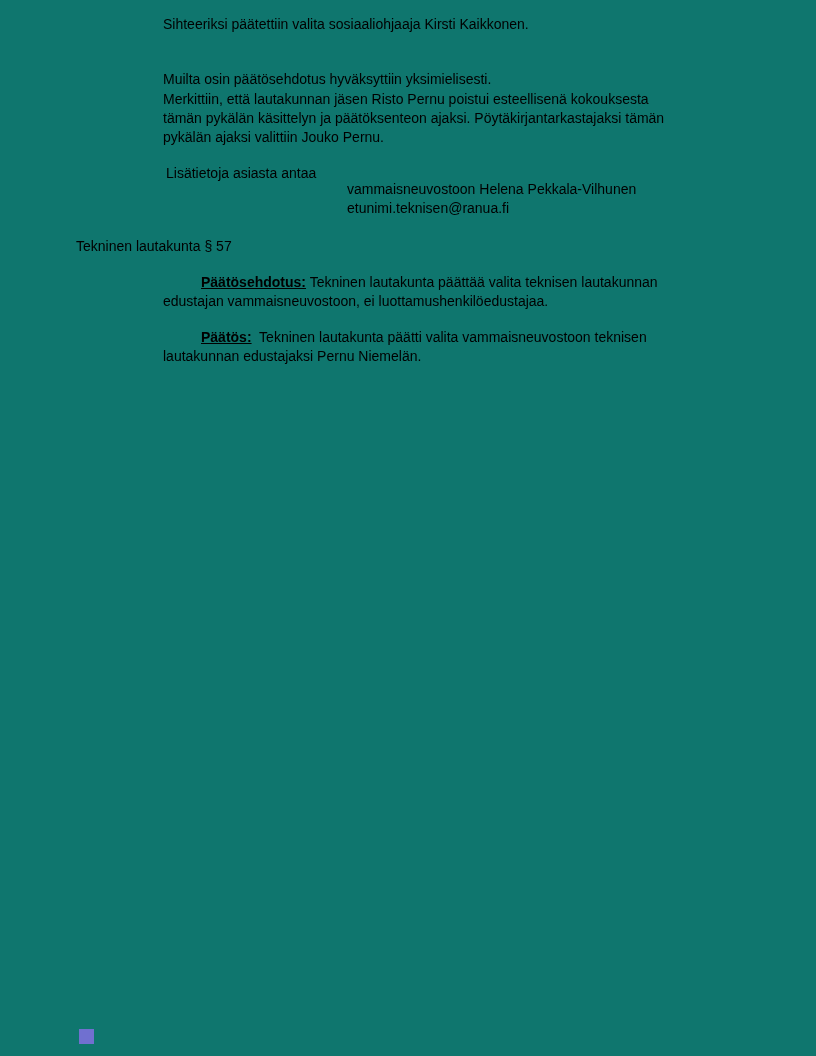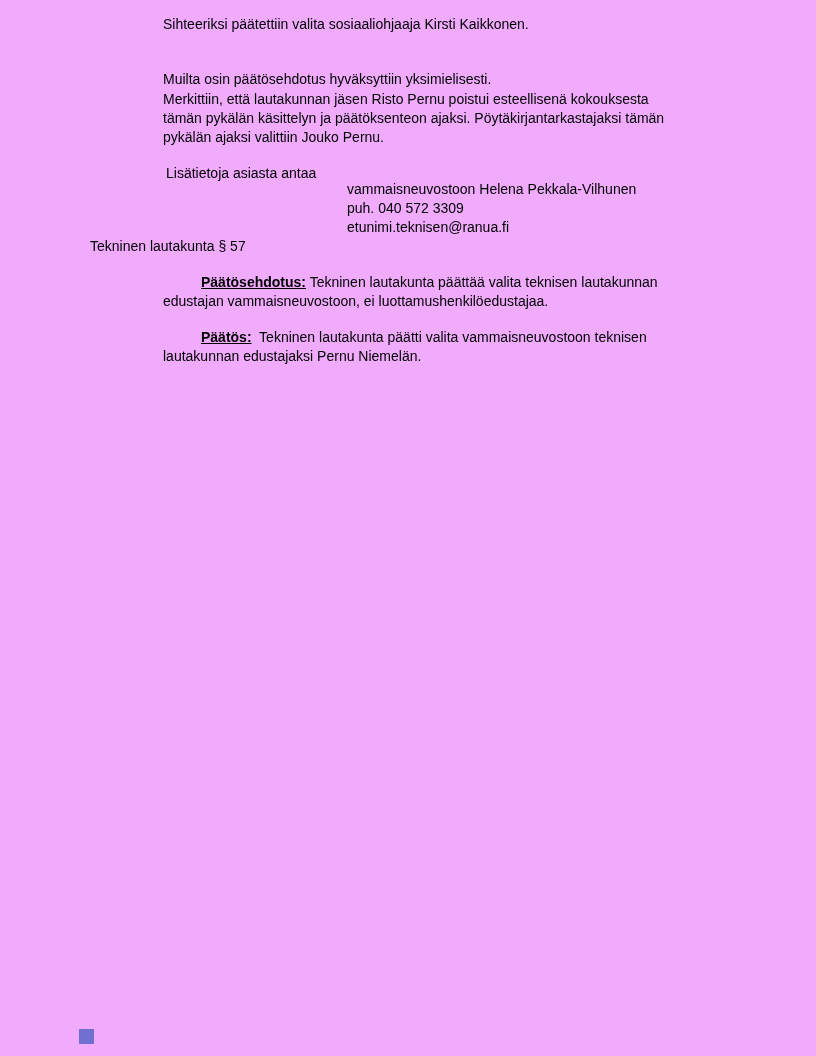--- a/index.html
+++ b/index.html
@@ -4,21 +4,21 @@
 <style>
   html, body {
     margin: 0;
     padding: 0;
     background: #ffffff;
   }
   .page {
     position: relative;
     width: 816px;
     height: 1056px;
-    background: #f0abfc;
+    background: #0f766e;
     overflow: hidden;
     font-family: "Liberation Sans", "DejaVu Sans", sans-serif;
     font-size: 14px;
     line-height: 19px;
     color: #000000;
   }
   .para {
     position: absolute;
     white-space: pre-wrap;
     width: 630px;
@@ -53,25 +53,24 @@
   <div class="para" style="left:163px; top:52px;margin-top:18px;">Muilta osin päätösehdotus hyväksyttiin yksimielisesti.</div>
 
   <div class="para" style="left:163px; top:90px;">Merkittiin, että lautakunnan jäsen Risto Pernu poistui esteellisenä kokouksesta
 tämän pykälän käsittelyn ja päätöksenteon ajaksi. Pöytäkirjantarkastajaksi tämän
 pykälän ajaksi valittiin Jouko Pernu.</div>
 
   <div class="para narrow" style="left:166px; top:164px;">Lisätietoja asiasta antaa</div>
 
   <div style="position:absolute; left:347px; top:180px;">
     <div class="contact-line">vammaisneuvostoon Helena Pekkala-Vilhunen</div>
-    <div class="contact-line">puh. 040 572 3309</div>
     <div class="contact-line">etunimi.teknisen@ranua.fi</div>
   </div>
 
-  <div class="para" style="left:76px; top:237px;margin-left:14px;">Tekninen lautakunta § 57</div>
+  <div class="para" style="left:76px; top:237px;">Tekninen lautakunta § 57</div>
 
   <div class="para" style="left:163px; top:273px;"><span class="label-bold">Päätösehdotus:</span><span> Tekninen lautakunta päättää valita teknisen lautakunnan
 edustajan vammaisneuvostoon, ei luottamushenkilöedustajaa.</span></div>
 
   <div class="para" style="left:163px; top:328px;"><span class="label-bold">Päätös:</span><span>  Tekninen lautakunta päätti valita vammaisneuvostoon teknisen
 lautakunnan edustajaksi Pernu Niemelän.</span></div>
 
   <div class="artifact-square"></div>
 
 </div>

